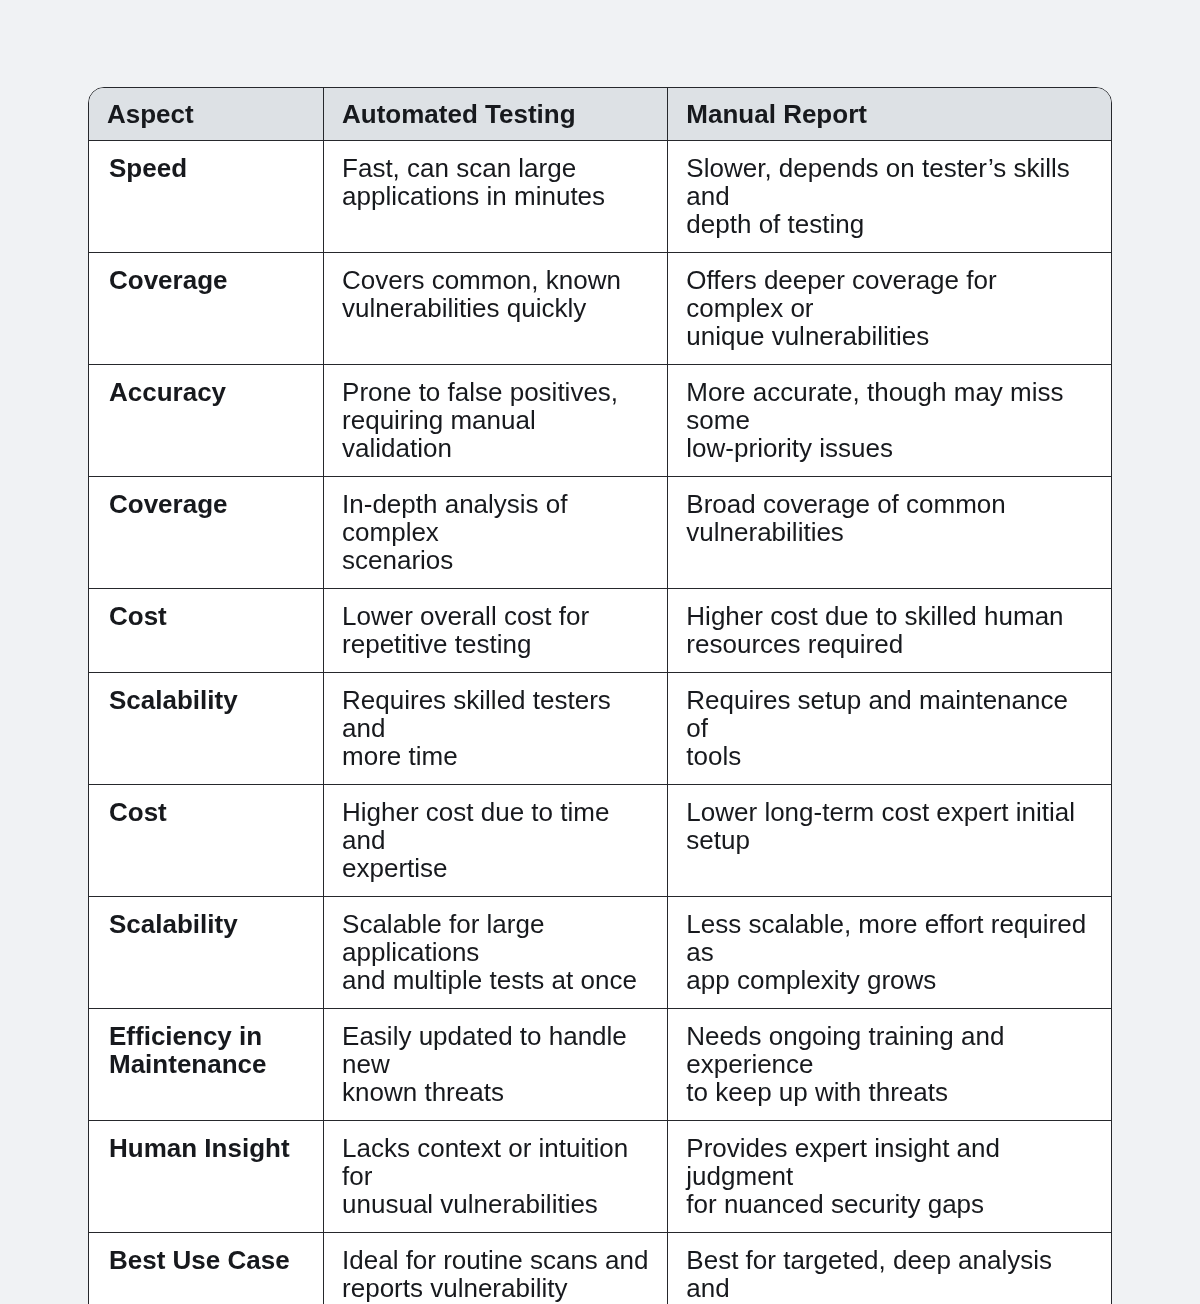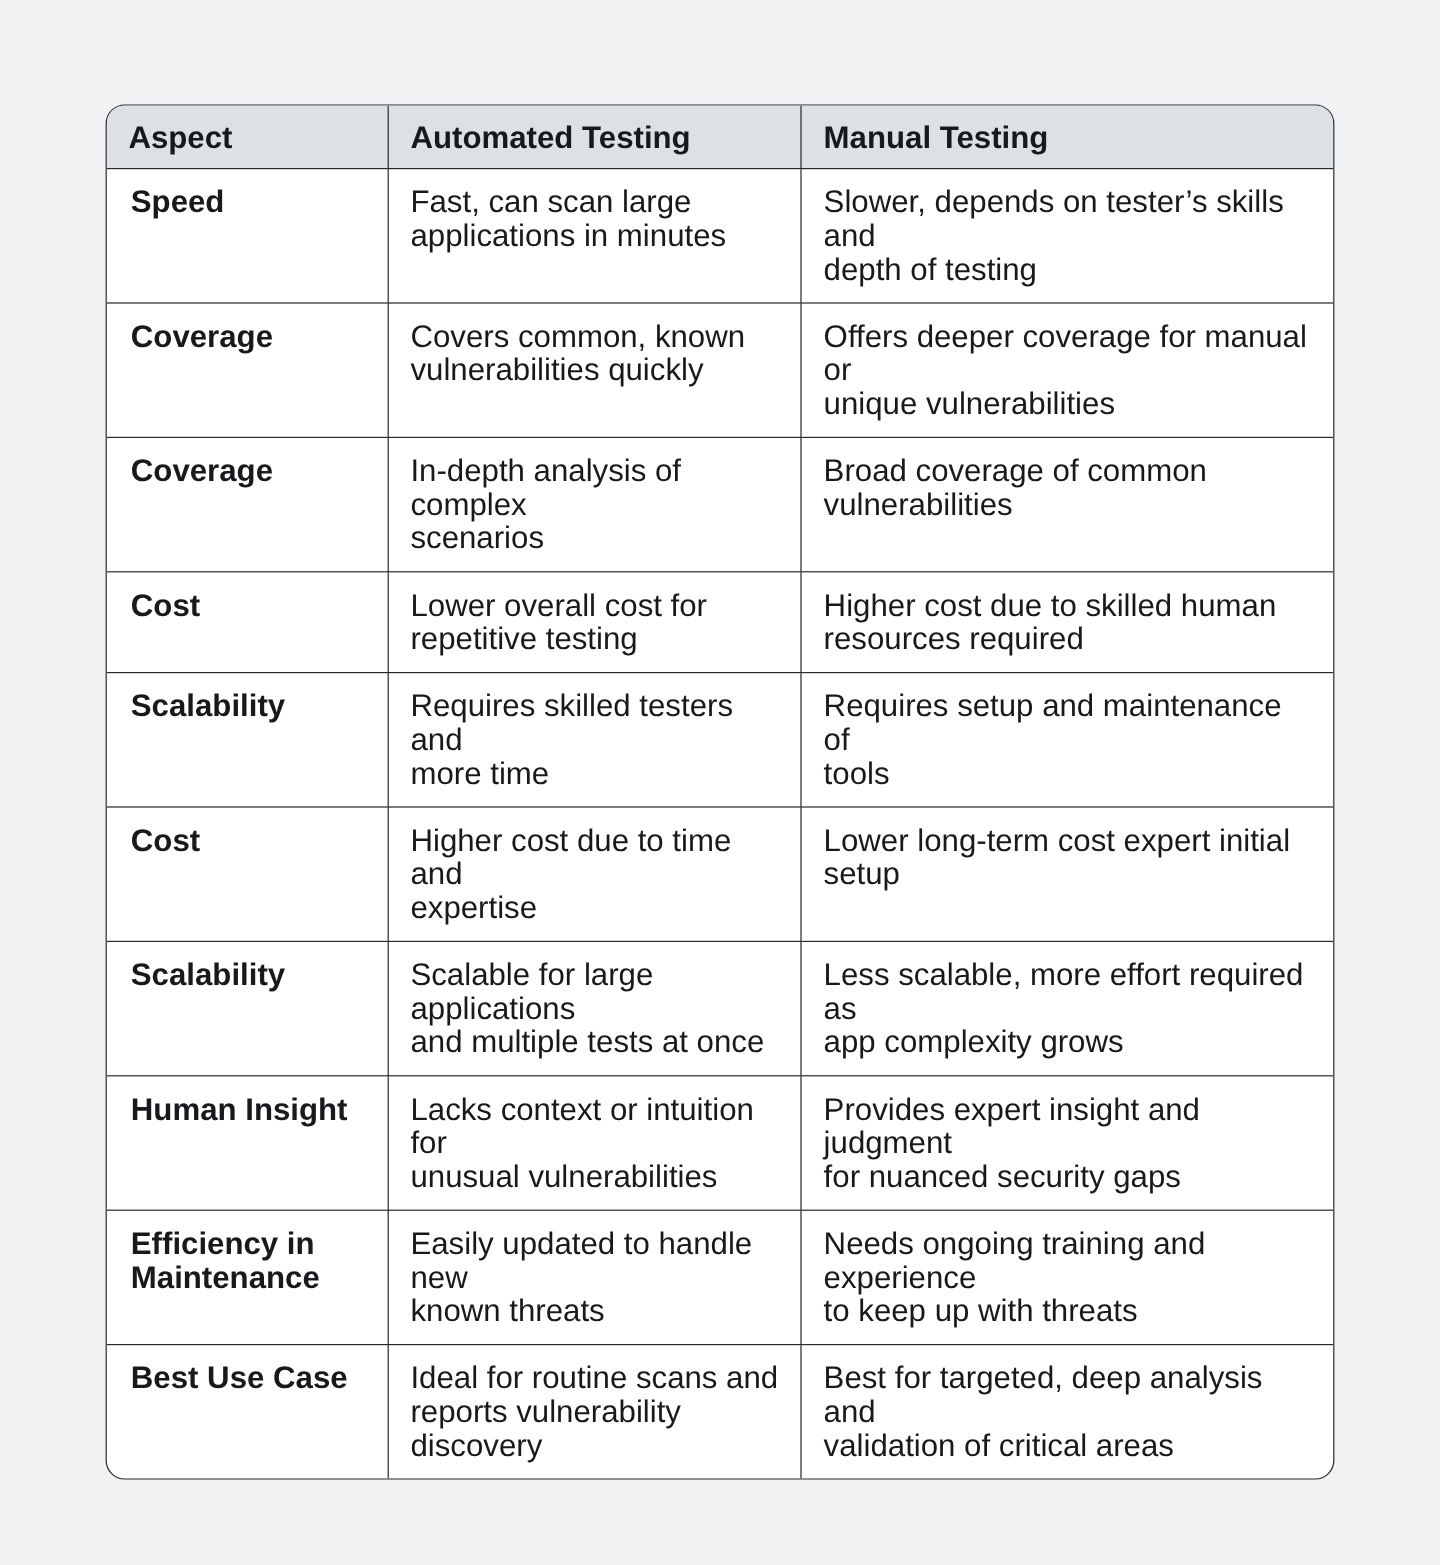--- a/index.html
+++ b/index.html
@@ -67,40 +67,47 @@
     <table>
       <colgroup>
         <col class="col-aspect">
         <col class="col-automated">
         <col class="col-manual">
       </colgroup>
       <thead>
         <tr>
           <th>Aspect</th>
           <th>Automated Testing</th>
-          <th>Manual Testing</th>
+          <th>Manual Report</th>
         </tr>
       </thead>
       <tbody>
   <tr>
     <td class="aspect">Speed</td>
     <td>Fast, can scan large
 applications in minutes</td>
     <td>Slower, depends on tester’s skills and
 depth of testing</td>
   </tr>
 
   <tr>
     <td class="aspect">Coverage</td>
     <td>Covers common, known
 vulnerabilities quickly</td>
-    <td>Offers deeper coverage for manual or
+    <td>Offers deeper coverage for complex or
 unique vulnerabilities</td>
   </tr>
 
+  <tr>
+    <td class="aspect">Accuracy</td>
+    <td>Prone to false positives,
+requiring manual validation</td>
+    <td>More accurate, though may miss some
+low-priority issues</td>
+  </tr>
 
   <tr>
     <td class="aspect">Coverage</td>
     <td>In-depth analysis of complex
 scenarios</td>
     <td>Broad coverage of common
 vulnerabilities</td>
   </tr>
 
 
@@ -129,34 +136,34 @@
 
   <tr>
     <td class="aspect">Scalability</td>
     <td>Scalable for large applications
 and multiple tests at once</td>
     <td>Less scalable, more effort required as
 app complexity grows</td>
   </tr>
 
   <tr>
-    <td class="aspect">Human Insight</td>
-    <td>Lacks context or intuition for
-unusual vulnerabilities</td>
-    <td>Provides expert insight and judgment
-for nuanced security gaps</td>
-  </tr>
-
-  <tr>
     <td class="aspect">Efficiency in
 Maintenance</td>
     <td>Easily updated to handle new
 known threats</td>
     <td>Needs ongoing training and experience
 to keep up with threats</td>
+  </tr>
+
+  <tr>
+    <td class="aspect">Human Insight</td>
+    <td>Lacks context or intuition for
+unusual vulnerabilities</td>
+    <td>Provides expert insight and judgment
+for nuanced security gaps</td>
   </tr>
 
 
   <tr>
     <td class="aspect">Best Use Case</td>
     <td>Ideal for routine scans and
 reports vulnerability discovery</td>
     <td>Best for targeted, deep analysis and
 validation of critical areas</td>
   </tr>

